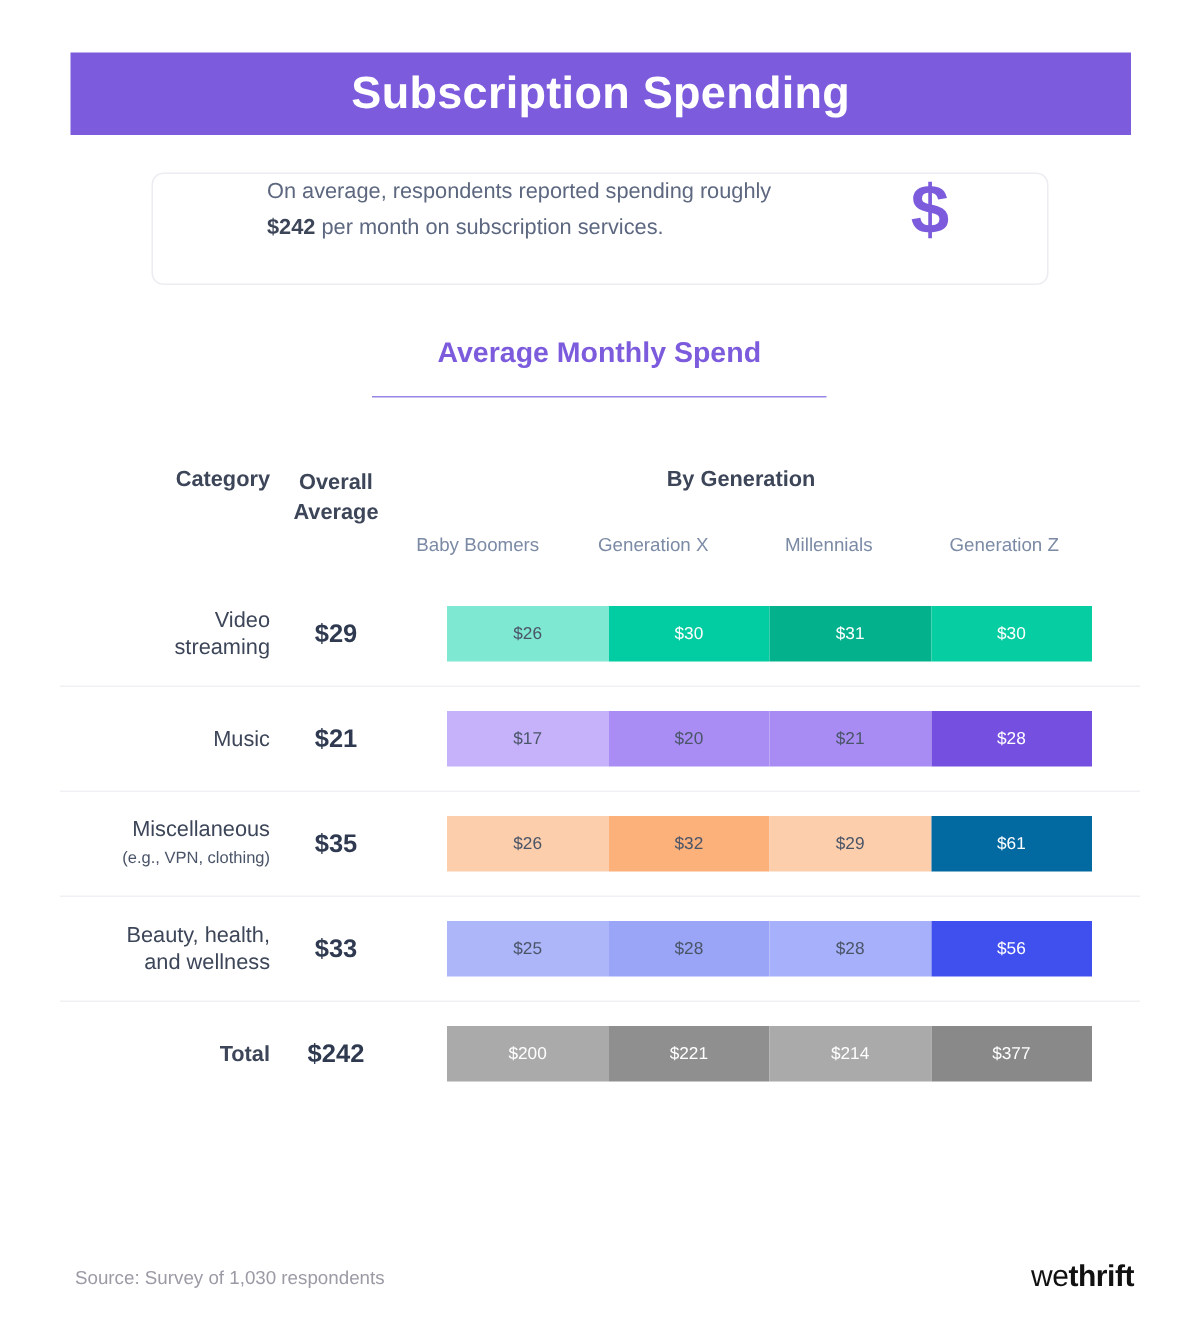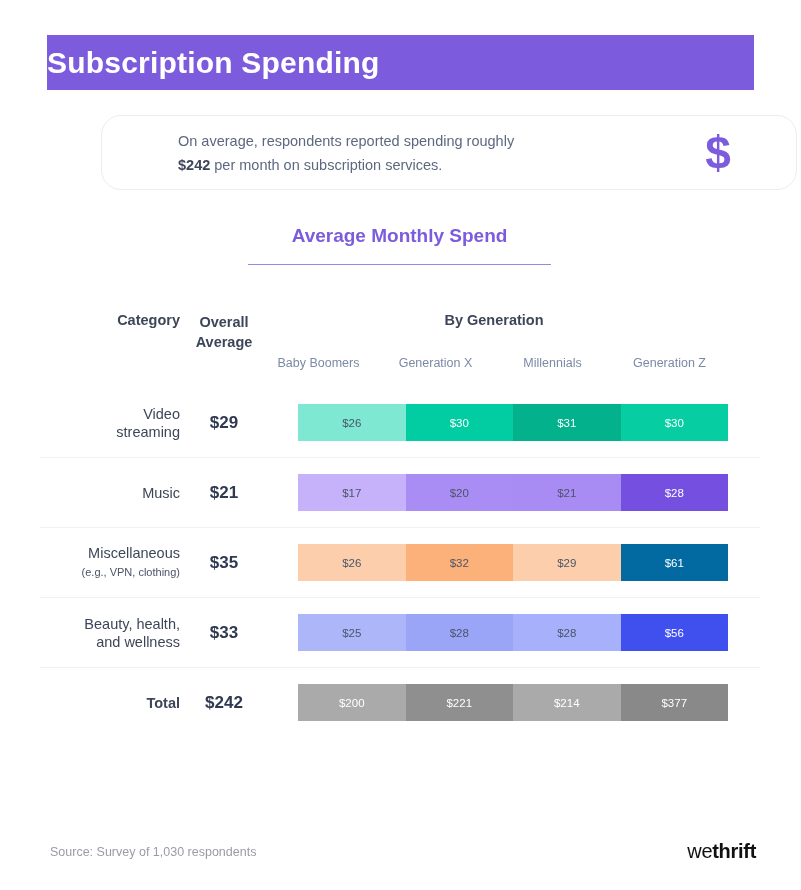--- a/index.html
+++ b/index.html
@@ -19,42 +19,42 @@
   
   .title-banner {
     position: absolute;
     left: 47px;
     top: 35px;
     width: 707px;
     height: 55px;
     background: #7c5cdd;
     display: flex;
     align-items: center;
-    justify-content: flex-start;
+    justify-content: center;
   }
   .title-banner .title-text {
     color: #ffffff;
     font-size: 30px;
     font-weight: bold;
     letter-spacing: 0.2px;
   }
 
   
   .callout {
     position: absolute;
     left: 101px;
     top: 115px;
-    width: 696px;
+    width: 598px;
     height: 75px;
     border: 1px solid #ececf2;
-    border-radius: 20px;
+    border-radius: 8px;
     background: #ffffff;
     box-sizing: border-box;
     display: flex;
-    align-items: center;
+    align-items: flex-start;
   }
   .callout-text {
     flex: 1;
     padding-left: 76px;
     font-size: 14.5px;
     line-height: 24px;
     color: #5d6880;
   }
   .callout-text .amt {
     font-weight: bold;

